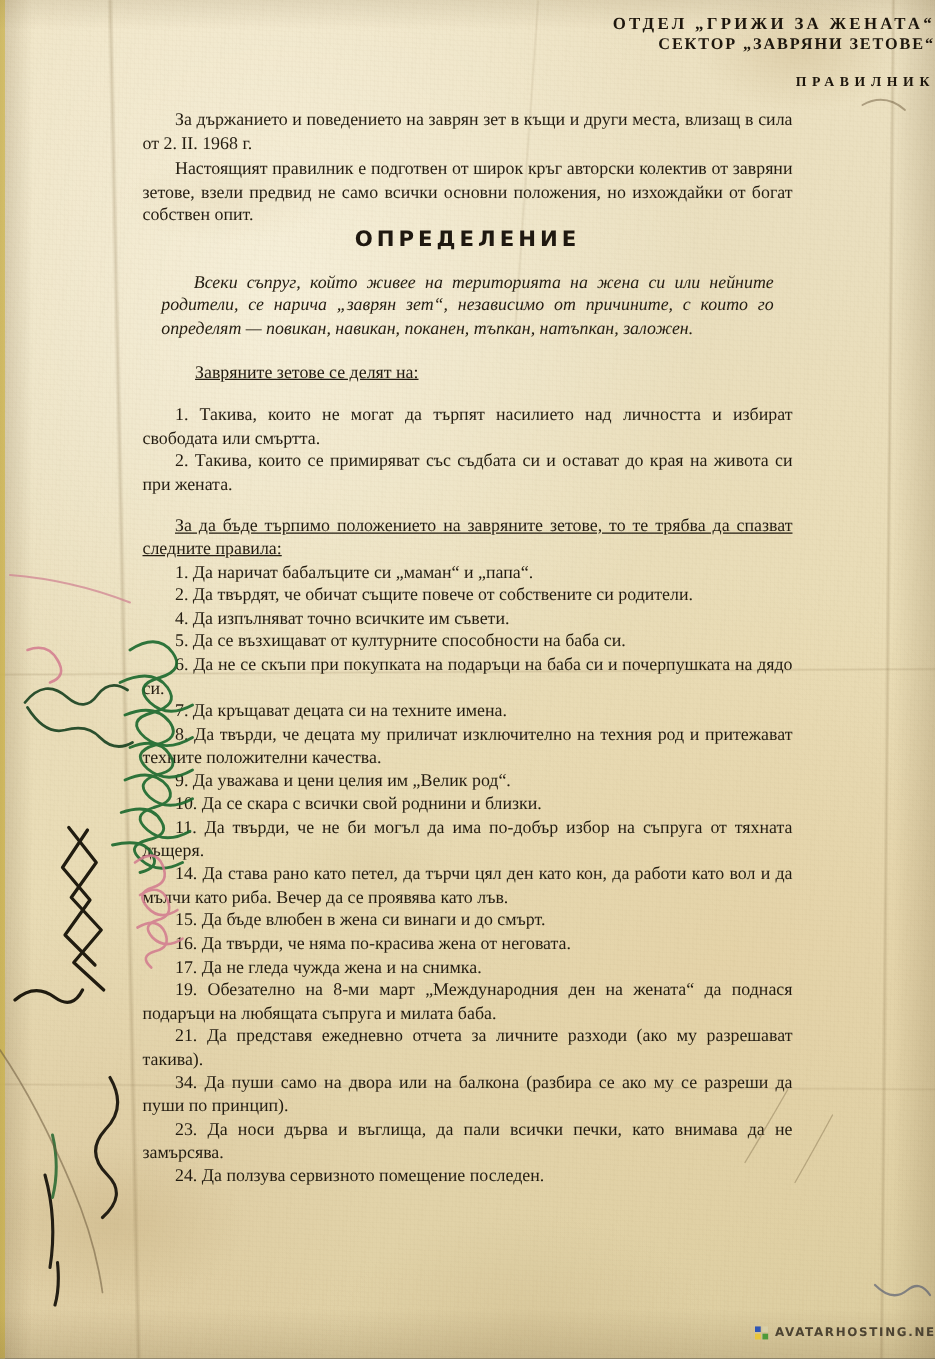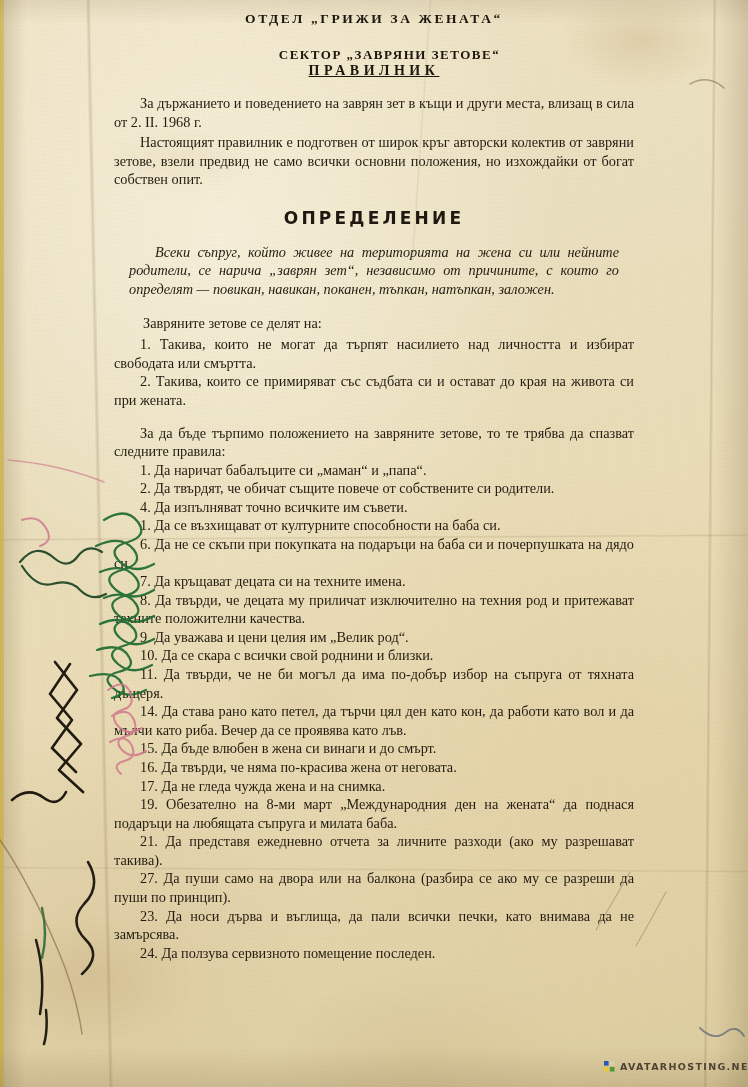--- a/index.html
+++ b/index.html
@@ -67,66 +67,65 @@
     background: linear-gradient(180deg, rgba(110,88,50,.12), rgba(0,0,0,0)); pointer-events:none;}
 
   
   .content {
     position: absolute;
     left: 0; top: 0;
     width: 748px;
     z-index: 5;
   }
   .hdr {
-    text-align: center;
+    text-align: right;
     font-weight: bold;
     color: #1d160d;
   }
   .hdr-dept {
     font-size: 13.5px;
     letter-spacing: 2.6px;
     margin-top: 11px;
   }
   .hdr-sector {
     font-size: 13px;
     letter-spacing: 1.5px;
-    margin-top: 20px;
+    margin-top: 0;
     padding-left: 31px;
   }
   .hdr-rules {
-    font-size: 14px;
+    font-size: 11px;
     letter-spacing: 4.5px;
-    text-decoration: underline;
+    margin-top: 17px;
   }
   .body-block {
     margin: 0 auto;
     width: 520px;
     font-size: 14.3px;
     line-height: 1.30;
     text-align: justify;
     color: #231c11;
   }
   .intro { margin-top: 15px; }
   .intro p { margin: 0; text-indent: 26px; }
   .intro p.p2 { margin-top: 2px; }
   .def-title {
     text-align: center;
     font-family: "DejaVu Sans", "Liberation Sans", sans-serif;
     font-size: 17px;
     font-weight: bold;
     letter-spacing: 3.2px;
-    margin-top: 19px;
     color: #1f1810;
   }
   .def-body { margin-top: 13px; }
   .def-body p { margin: 15px; text-indent: 26px; font-style: italic; }
   .kinds { margin-top: 12px; }
-  .kinds .lead { margin: 3px; text-indent: 26px; }
+  .kinds .lead { margin: 16px; text-indent: 26px; text-decoration: underline; }
   .kinds p.item { margin: 0; text-indent: 26px; }
-  .rules-lead { margin-top: 14px; }
+  .rules-lead { margin-top: 14px; text-decoration: underline; }
   .rules-lead p { margin: 0; text-indent: 26px; }
   .rules { margin-top: 0px; }
   .rules p { margin: 0; text-indent: 26px; }
 
   
   .scribbles { position: absolute; left: 0; top: 0; z-index: 6; pointer-events: none; }
 
   
   .watermark {
     position: absolute;
@@ -185,34 +184,34 @@
     </div>
 
     <div class="body-block rules-lead">
       <p>За да бъде търпимо положението на завряните зетове, то те трябва да спазват следните правила:</p>
     </div>
 
     <div class="body-block rules">
       <p>1. Да наричат бабалъците си „маман“ и „папа“.</p>
       <p>2. Да твърдят, че обичат същите повече от собствените си родители.</p>
       <p>4. Да изпълняват точно всичките им съвети.</p>
-      <p>1. Да се възхищават от културните способности на баба си.</p>
+      <p>5. Да се възхищават от културните способности на баба си.</p>
       <p>6. Да не се скъпи при покупката на подаръци на баба си и почерпушката на дядо си.</p>
       <p>7. Да кръщават децата си на техните имена.</p>
       <p>8. Да твърди, че децата му приличат изключително на техния род и притежават техните положителни качества.</p>
       <p>9. Да уважава и цени целия им „Велик род“.</p>
       <p>10. Да се скара с всички свой роднини и близки.</p>
       <p>11. Да твърди, че не би могъл да има по-добър избор на съпруга от тяхната дъщеря.</p>
       <p>14. Да става рано като петел, да търчи цял ден като кон, да работи като вол и да мълчи като риба. Вечер да се проявява като лъв.</p>
       <p>15. Да бъде влюбен в жена си винаги и до смърт.</p>
       <p>16. Да твърди, че няма по-красива жена от неговата.</p>
       <p>17. Да не гледа чужда жена и на снимка.</p>
       <p>19. Обезателно на 8-ми март „Международния ден на жената“ да поднася подаръци на любящата съпруга и милата баба.</p>
       <p>21. Да представя ежедневно отчета за личните разходи (ако му разрешават такива).</p>
-      <p>27. Да пуши само на двора или на балкона (разбира се ако му се разреши да пуши по принцип).</p>
+      <p>34. Да пуши само на двора или на балкона (разбира се ако му се разреши да пуши по принцип).</p>
       <p>23. Да носи дърва и въглища, да пали всички печки, като внимава да не замърсява.</p>
       <p>24. Да ползува сервизното помещение последен.</p>
 
     </div>
 
   </div>
 
   <svg class="scribbles" width="748" height="1087" viewBox="0 0 748 1087">
     <g fill="none" stroke-linecap="round" stroke-linejoin="round">
 

